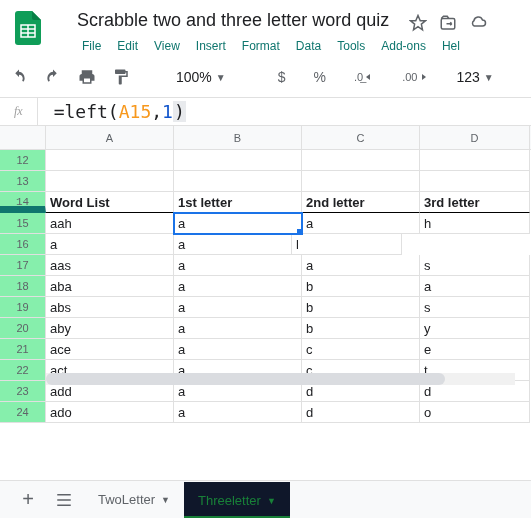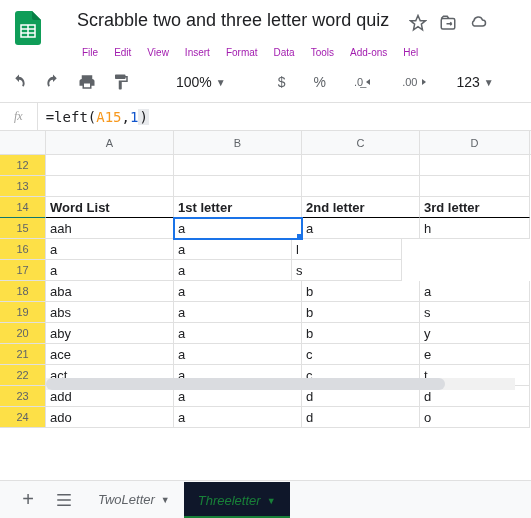--- a/index.html
+++ b/index.html
@@ -6,63 +6,63 @@
   body { font-family: Arial, sans-serif; font-size: 13px; color: #202124; background: #fff; width: 531px; height: 518px; overflow: hidden; position: relative; }
   
   .header { display: flex; align-items: flex-start; padding: 8px 8px 0 8px; gap: 21px; }
   .logo { width: 40px; height: 40px; display: flex; align-items: center; justify-content: center; margin-right: 4px; }
   .logo svg { width: 26px; height: 34px; }
   .title-area { flex: 1; }
   .doc-title { font-size: 18px; color: #202124; padding: 2px 4px; display: inline-block; }
   .title-icons { display: inline-flex; gap: 12px; margin-left: 12px; vertical-align: middle; }
   .title-icons span { color: #5f6368; cursor: pointer; }
   .menubar { display: flex; gap: 2px; margin-top: 2px; padding: 0 2px; }
-  .menubar span { padding: 4px 7px; font-size: 10px; color: #a21caf; cursor: pointer; border-radius: 3px; margin-top: 8px; }
+  .menubar span { padding: 4px 7px; font-size: 12px; color: #0f766e; cursor: pointer; border-radius: 3px; }
   
   .toolbar { display: flex; align-items: center; padding: 6px 10px; border-bottom: 1px solid #e0e0e0; gap: 16px; }
   .tool-btn { width: 28px; height: 28px; display: flex; align-items: center; justify-content: center; color: #5f6368; cursor: pointer; border-radius: 3px; }
   .tool-sep { width: 1px; height: 20px; background: #e0e0e0; margin: 0 4px; }
   .zoom { display: flex; align-items: center; padding: 0 6px; font-size: 14px; color: #202124; cursor: pointer; }
   .zoom .chev { margin-left: 4px; color: #5f6368; font-size: 10px; }
   .fmt-btn { padding: 0 6px; font-size: 14px; color: #5f6368; cursor: pointer; height: 28px; display: flex; align-items: center; }
   .font-sel { display: flex; align-items: center; padding: 0 8px; font-size: 14px; color: #3c4043; cursor: pointer; }
   .font-sel .chev { margin-left: 6px; color: #5f6368; font-size: 10px; }
   
   .formula-bar { display: flex; align-items: center; border-bottom: 1px solid #e0e0e0; height: 28px; }
   .fx { padding: 0 14px; font-style: italic; color: #9e9e9e; font-size: 12px; font-family: serif; border-right: 1px solid #e0e0e0; height: 100%; display: flex; align-items: center; text-align: center; }
-  .formula-input { flex: 1; padding: 0 8px; font-size: 14px; font-family: monospace; color: #202124; }
+  .formula-input { flex: 1; padding: 0 8px; font-size: 18px; font-family: monospace; color: #202124; margin-left: 8px; }
   .formula-input .ref { color: #f7981d; }
   .formula-input .num { color: #1155cc; }
   .formula-input .cursor-area { background: #e8eaed; padding: 0 1px; }
   
   .grid { position: relative; }
   .col-headers { display: flex; background: #f8f9fa; border-bottom: 1px solid #e0e0e0; height: 24px; }
   .row-head-spacer { width: 46px; border-right: 1px solid #e0e0e0; background: #f8f9fa; }
   .col-head { text-align: center; line-height: 24px; font-size: 11px; color: #5f6368; border-right: 1px solid #e0e0e0; background: #f8f9fa; }
   .col-A { width: 128px; }
   .col-B { width: 128px; }
   .col-C { width: 118px; }
   .col-D { width: 110px; }
   
   .rows { }
   .row { display: flex; height: 21px; }
-  .row-head { width: 46px; text-align: center; line-height: 21px; font-size: 11px; color: #5f6368; background: #fde047; border-right: 1px solid #e0e0e0; border-bottom: 1px solid #e0e0e0; }
+  .row-head { width: 46px; text-align: center; line-height: 21px; font-size: 11px; color: #5f6368; background: #86efac; border-right: 1px solid #e0e0e0; border-bottom: 1px solid #e0e0e0; }
   .cell { border-right: 1px solid #e0e0e0; border-bottom: 1px solid #e0e0e0; padding: 0 4px; line-height: 21px; font-size: 13px; color: #202124; overflow: hidden; white-space: nowrap; position: relative; }
   .row.header-row .cell { font-weight: bold; border-bottom: 1px solid #000; }
-  .row.header-row .row-head { border-bottom: 1px solid #0f766e; }
+  .row.header-row .row-head { border-bottom: 7px solid #0f766e; font-family: Liberation Mono, monospace; }
   
   .cell.active { outline: 2px solid #1a73e8; outline-offset: -1px; z-index: 2; }
   .cell.active::after { content: ''; position: absolute; right: -3px; bottom: -3px; width: 6px; height: 6px; background: #1a73e8; border: 1px solid #fff; z-index: 3; }
   
   .scrollbar-h { position: absolute; bottom: 38px; left: 46px; right: 16px; height: 12px; background: #f1f1f1; }
   .scrollbar-h .thumb { position: absolute; left: 0; width: 85%; height: 100%; background: #dadce0; border-radius: 6px; }
   
   .sheet-tabs { position: absolute; bottom: 0; left: 0; right: 0; height: 38px; display: flex; align-items: center; background: #f8f9fa; border-top: 1px solid #e0e0e0; padding: 0 12px; gap: 4px; }
   .tab-btn { width: 32px; height: 32px; display: flex; align-items: center; justify-content: center; color: #5f6368; cursor: pointer; font-size: 20px; }
-  .sheet-tab { padding: 0 14px; height: 36px; display: flex; align-items: center; font-size: 13px; color: #5f6368; cursor: pointer; gap: 6px; border-radius: 0; font-style: italic; }
+  .sheet-tab { padding: 0 14px; height: 36px; display: flex; align-items: center; font-size: 13px; color: #5f6368; cursor: pointer; gap: 6px; border-radius: 0; }
   .sheet-tab.active { color: #188038; background: #0f172a; border-top: 2px solid transparent; position: relative; font-weight: 500; }
   .sheet-tab.active::after { content: ''; position: absolute; bottom: -1px; left: 0; right: 0; height: 3px; background: #188038; }
   .sheet-tab .chev { font-size: 9px; }
   
   svg { display: block; }
 </style>
 </head>
 <body>
 
 <div class="header">
@@ -205,20 +205,21 @@
         <div class="cell col-D">h</div>
       </div>
       <div class="row">
         <div class="row-head">16</div>
         <div class="cell col-B">a</div>
         <div class="cell col-C">a</div>
         <div class="cell col-D">l</div>
       </div>
       <div class="row">
         <div class="row-head">17</div>
+        <div class="cell col-A">aas</div>
         <div class="cell col-B">a</div>
         <div class="cell col-C">a</div>
         <div class="cell col-D">s</div>
       </div>
       <div class="row">
         <div class="row-head">18</div>
         <div class="cell col-A">aba</div>
         <div class="cell col-B">a</div>
         <div class="cell col-C">b</div>
         <div class="cell col-D">a</div>

